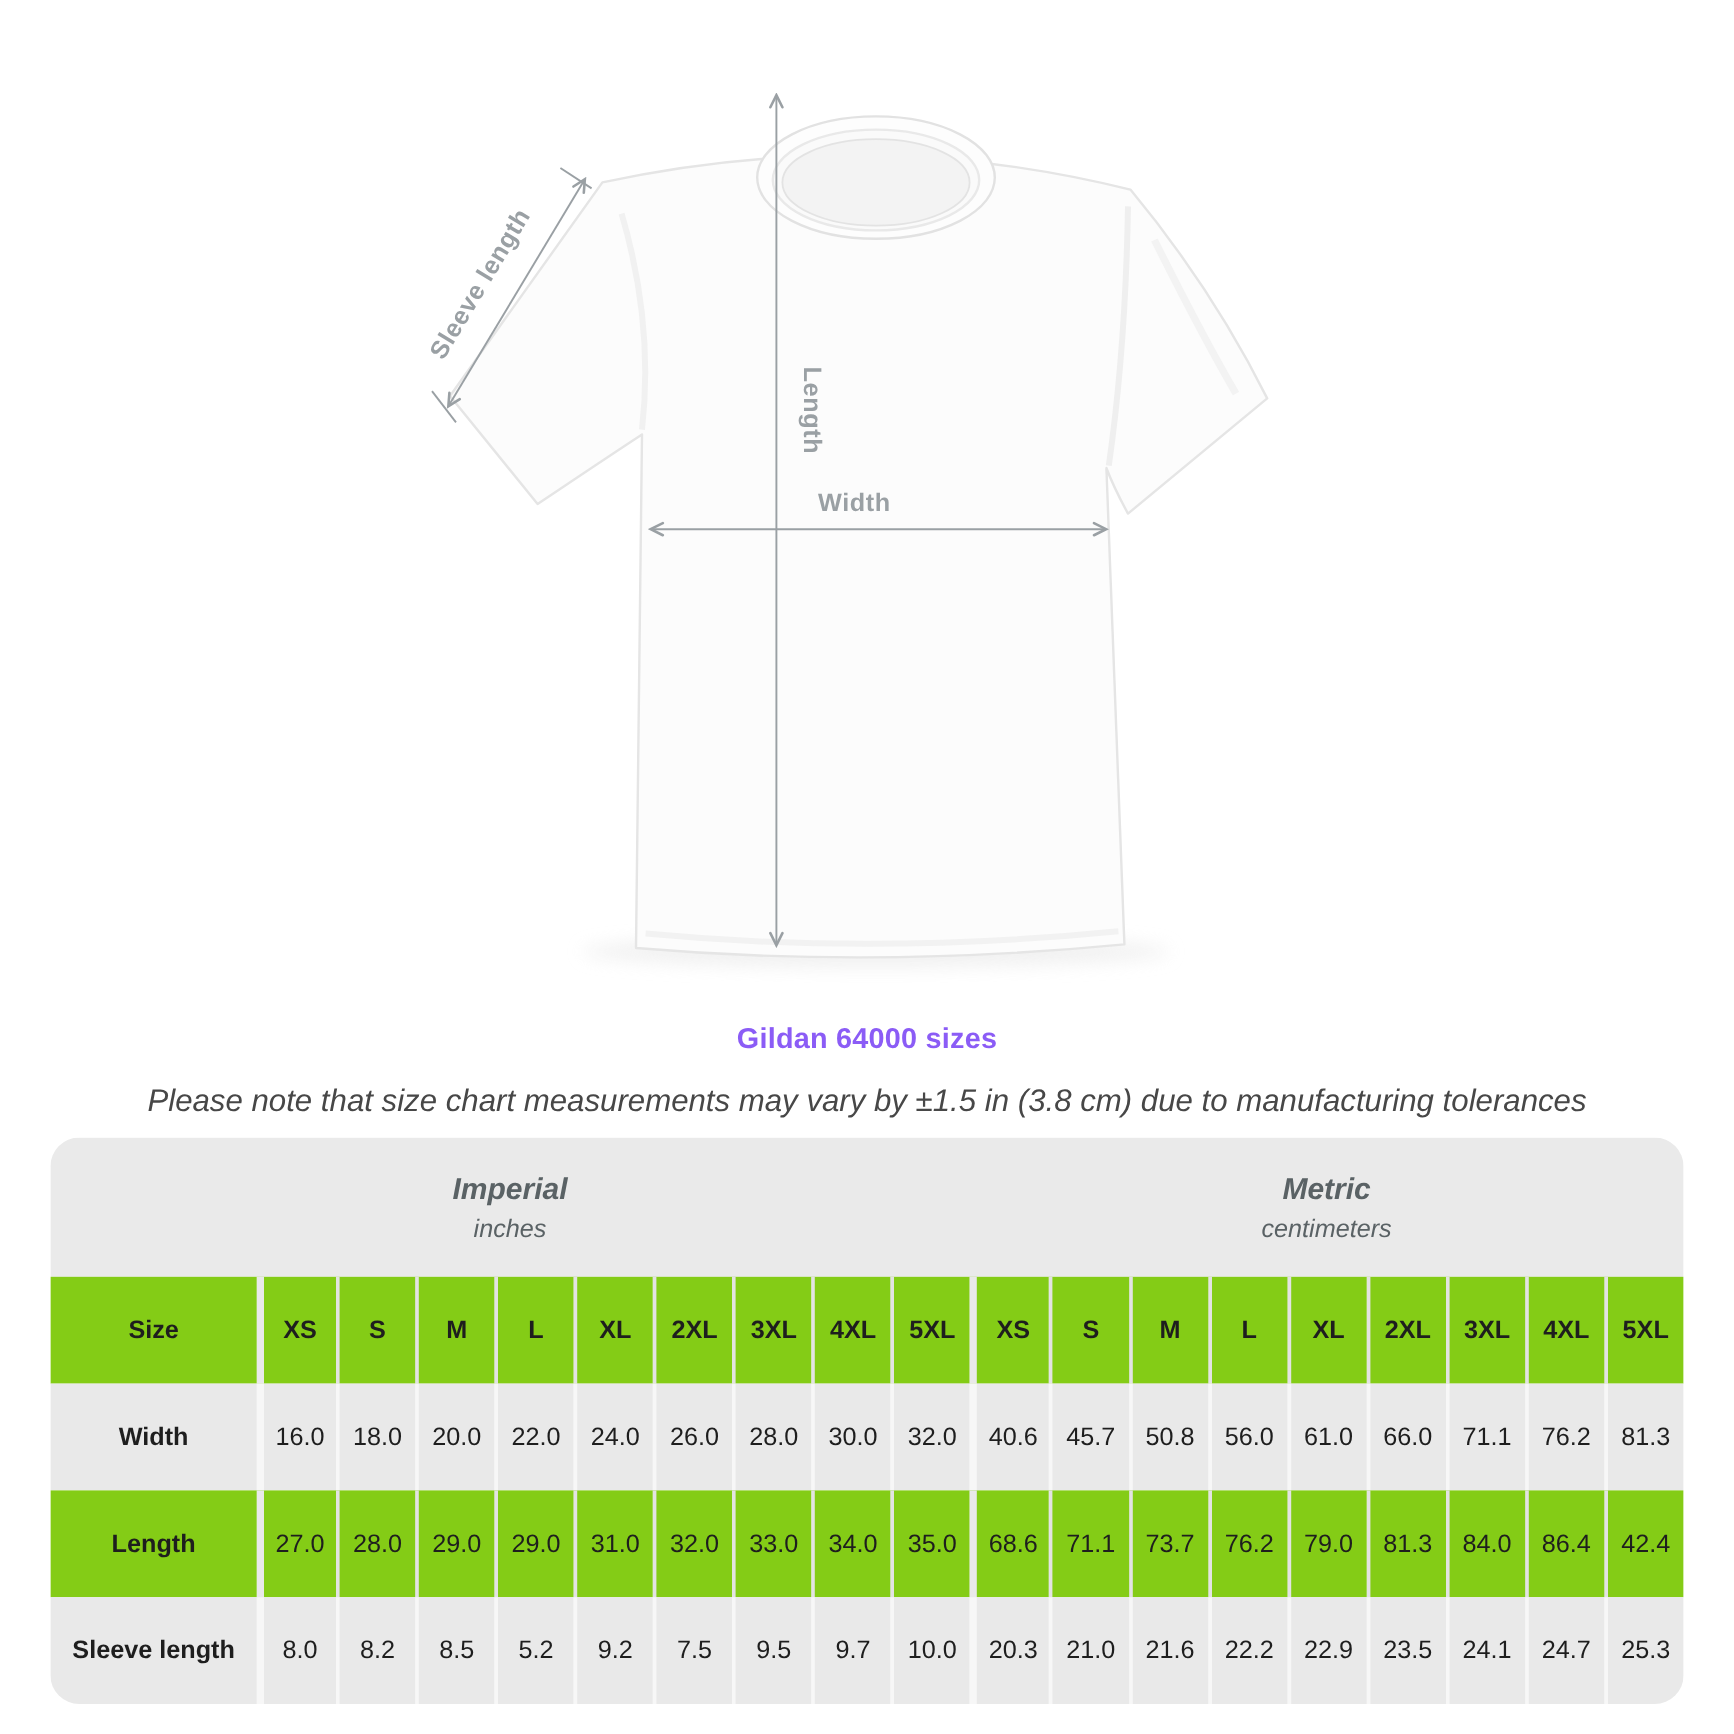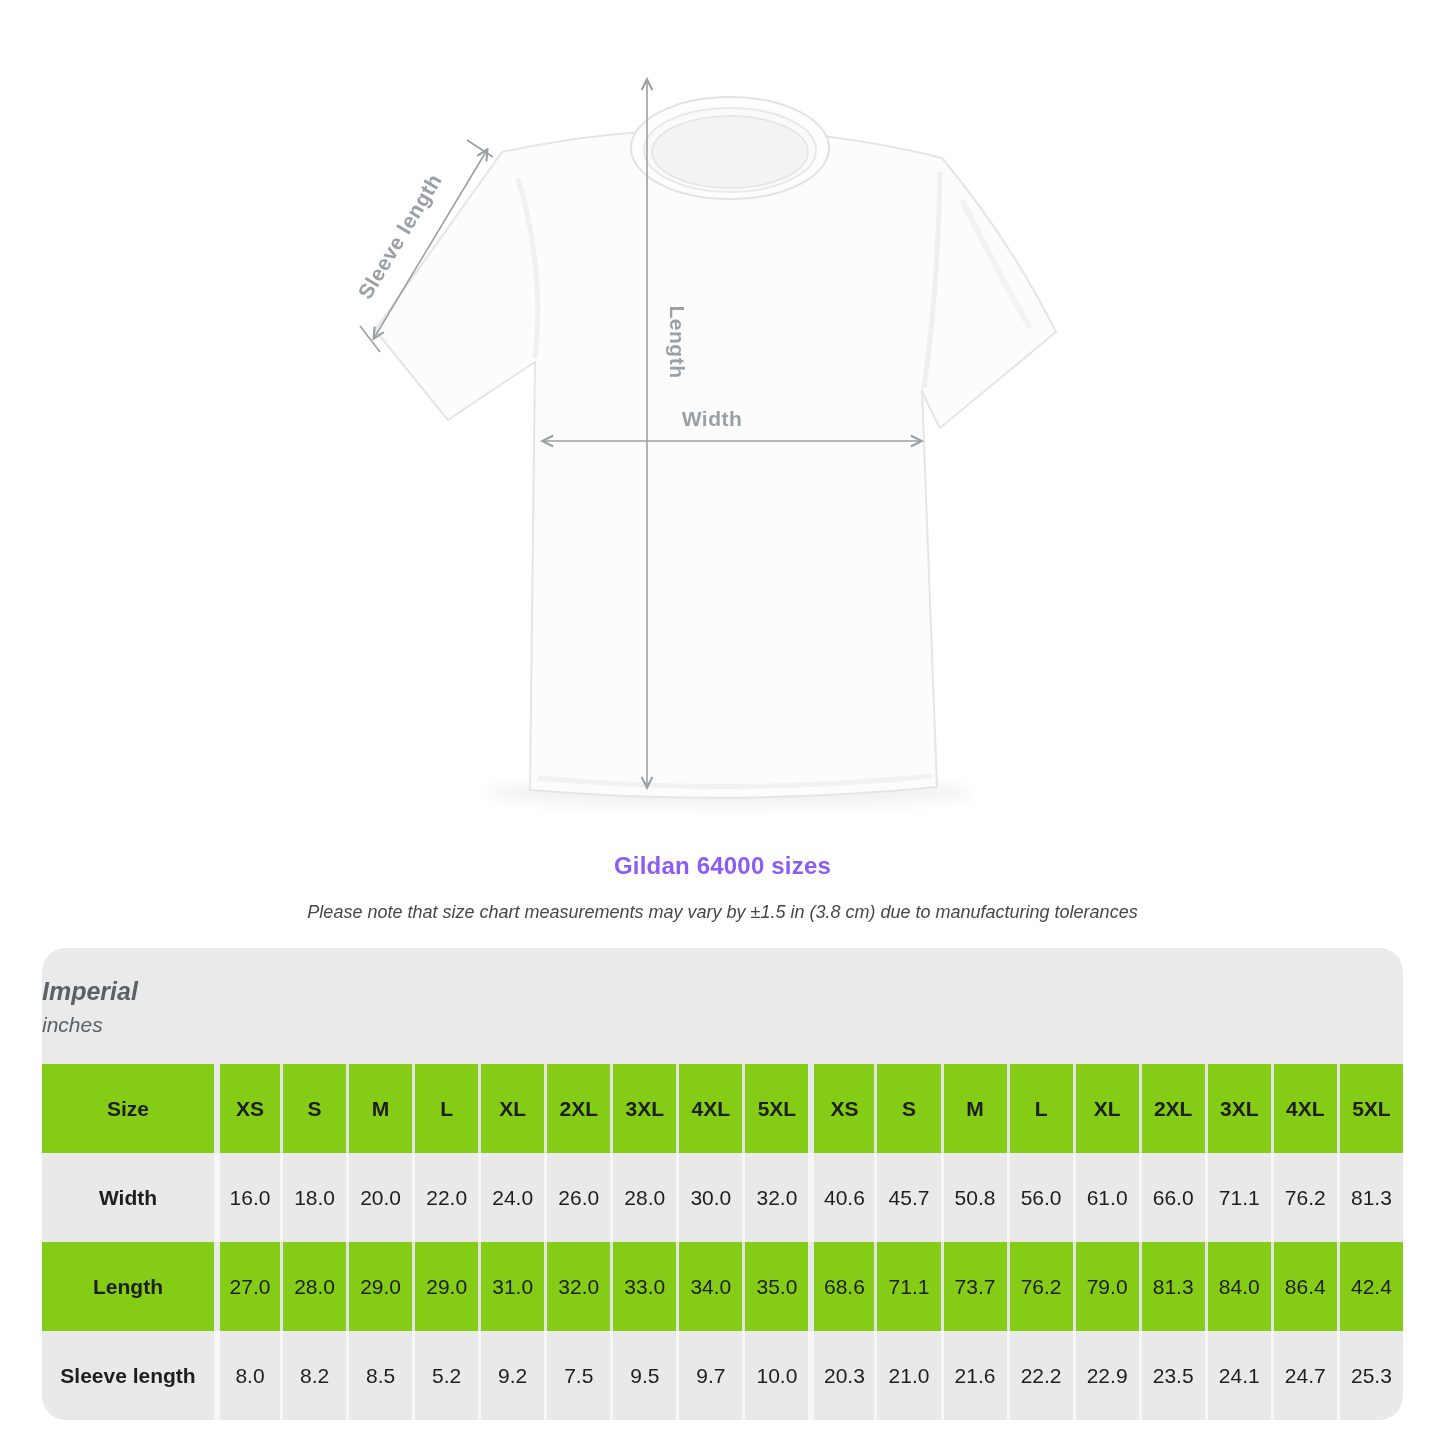--- a/index.html
+++ b/index.html
@@ -8,26 +8,26 @@
   
   .shirt-svg{position:absolute;left:330px;top:60px;width:760px;height:760px;}
   .ann-line{stroke:#9aa0a4;stroke-width:1.6;fill:none;}
   .ann-cap{stroke:#9aa0a4;stroke-width:1.6;fill:none;}
   .ann-label{fill:#9aa0a4;font-size:21px;font-weight:bold;letter-spacing:.5px;font-family:"Liberation Sans",sans-serif;}
 
   
   .page-title{position:absolute;top:852px;left:0;width:1445px;text-align:center;
     font-size:24px;font-weight:bold;color:#8b5cf6;letter-spacing:.2px;}
   .page-subtitle{position:absolute;top:902px;left:0;width:1445px;text-align:center;
-    font-size:18px;font-style:italic;color:#474747;}
+    font-size:26px;font-style:italic;color:#474747;}
 
   
   .table-wrap{position:absolute;left:42px;top:948px;width:1361px;border-radius:24px;overflow:hidden;}
   .band{height:116px;background:#eaeaea;display:flex;}
-  .band-sec{display:flex;flex-direction:column;align-items:flex-start;justify-content:center;gap:7px;padding-top:2px;}
+  .band-sec{display:flex;flex-direction:column;align-items:center;justify-content:center;gap:7px;padding-top:2px;}
   .band-left{width:766px;}
   .band-right{flex:1;}
   .g-label{font-size:25px;font-weight:bold;font-style:italic;color:#5a6265;}
   .g-sub{font-size:21px;font-style:italic;color:#5a6265;}
 
   table.sizes{width:100%;border-collapse:separate;border-spacing:0;table-layout:fixed;}
   col.c-size{width:172px;}
   table.sizes td{height:89px;text-align:center;vertical-align:middle;font-size:21px;color:#1e1e1e;padding:0;}
   tr.rw td{background:#84cc16;border-left:3px solid #e3e3e3;}
   tr.rg td{background:#e9e9e9;border-left:3px solid #f7f7f7;}
@@ -89,20 +89,24 @@
 
   <div class="page-title">Gildan 64000 sizes</div>
   <div class="page-subtitle">Please note that size chart measurements may vary by ±1.5 in (3.8 cm) due to manufacturing tolerances</div>
 
   <div class="table-wrap">
 
     <div class="band">
       <div class="band-sec band-left">
         <div class="g-label">Imperial</div>
         <div class="g-sub">inches</div>
+      </div>
+      <div class="band-sec band-right">
+        <div class="g-label">Metric</div>
+        <div class="g-sub">centimeters</div>
       </div>
     </div>
 
     <table class="sizes">
       <colgroup>
         <col class="c-size">
         <col>
           <col>
           <col>
           <col>

